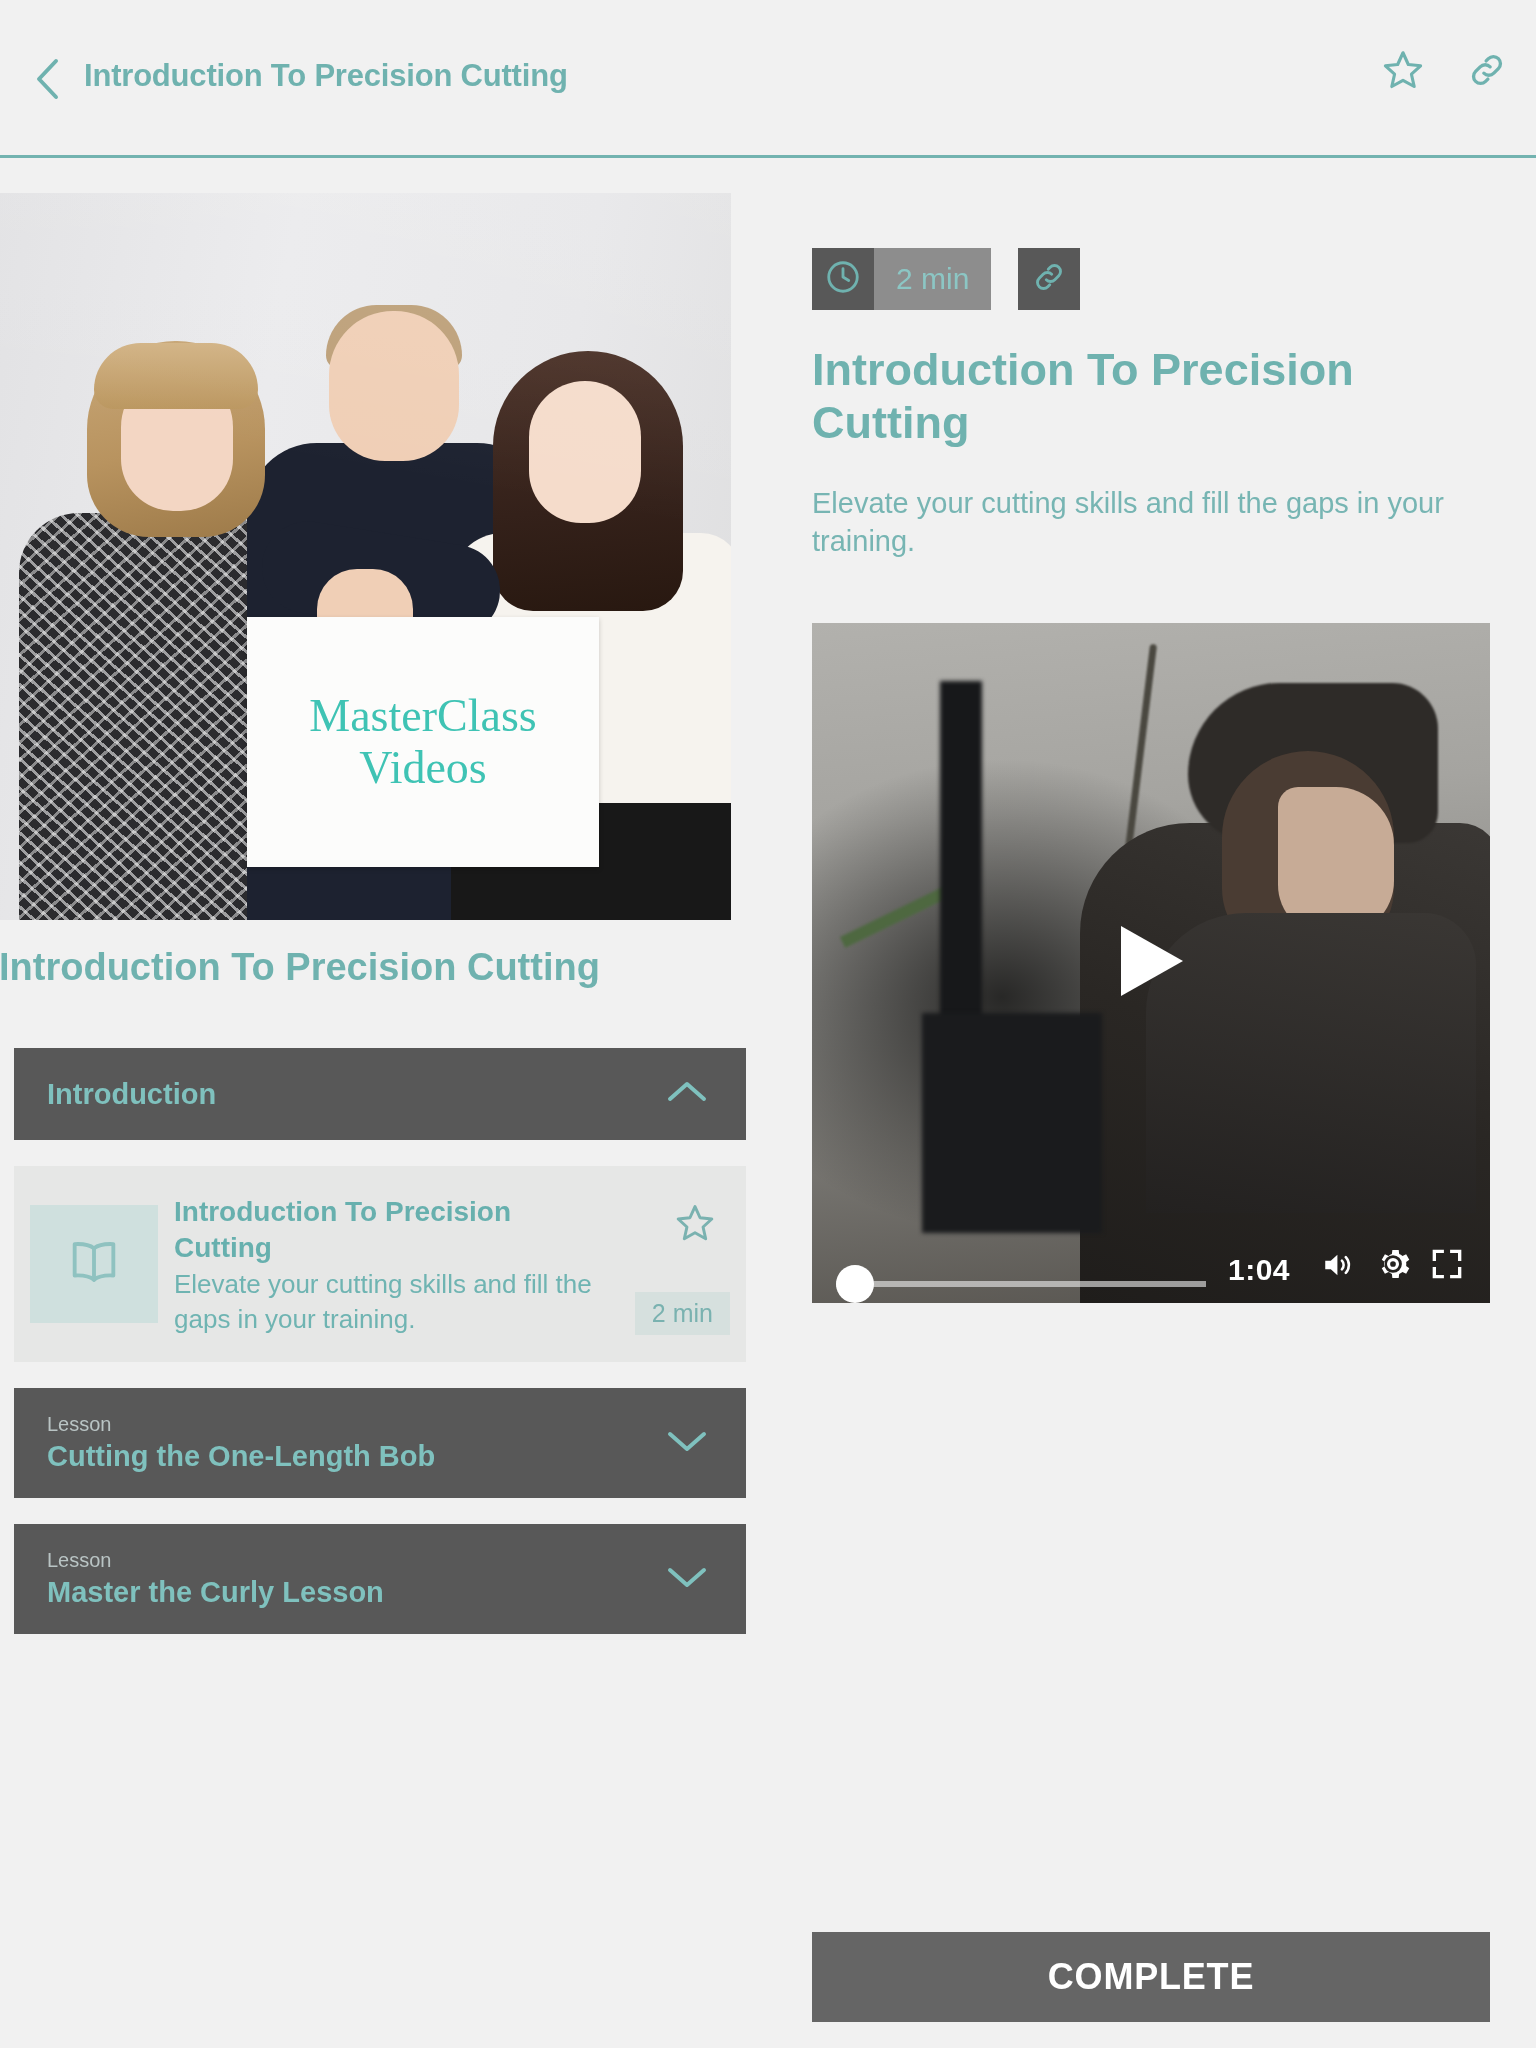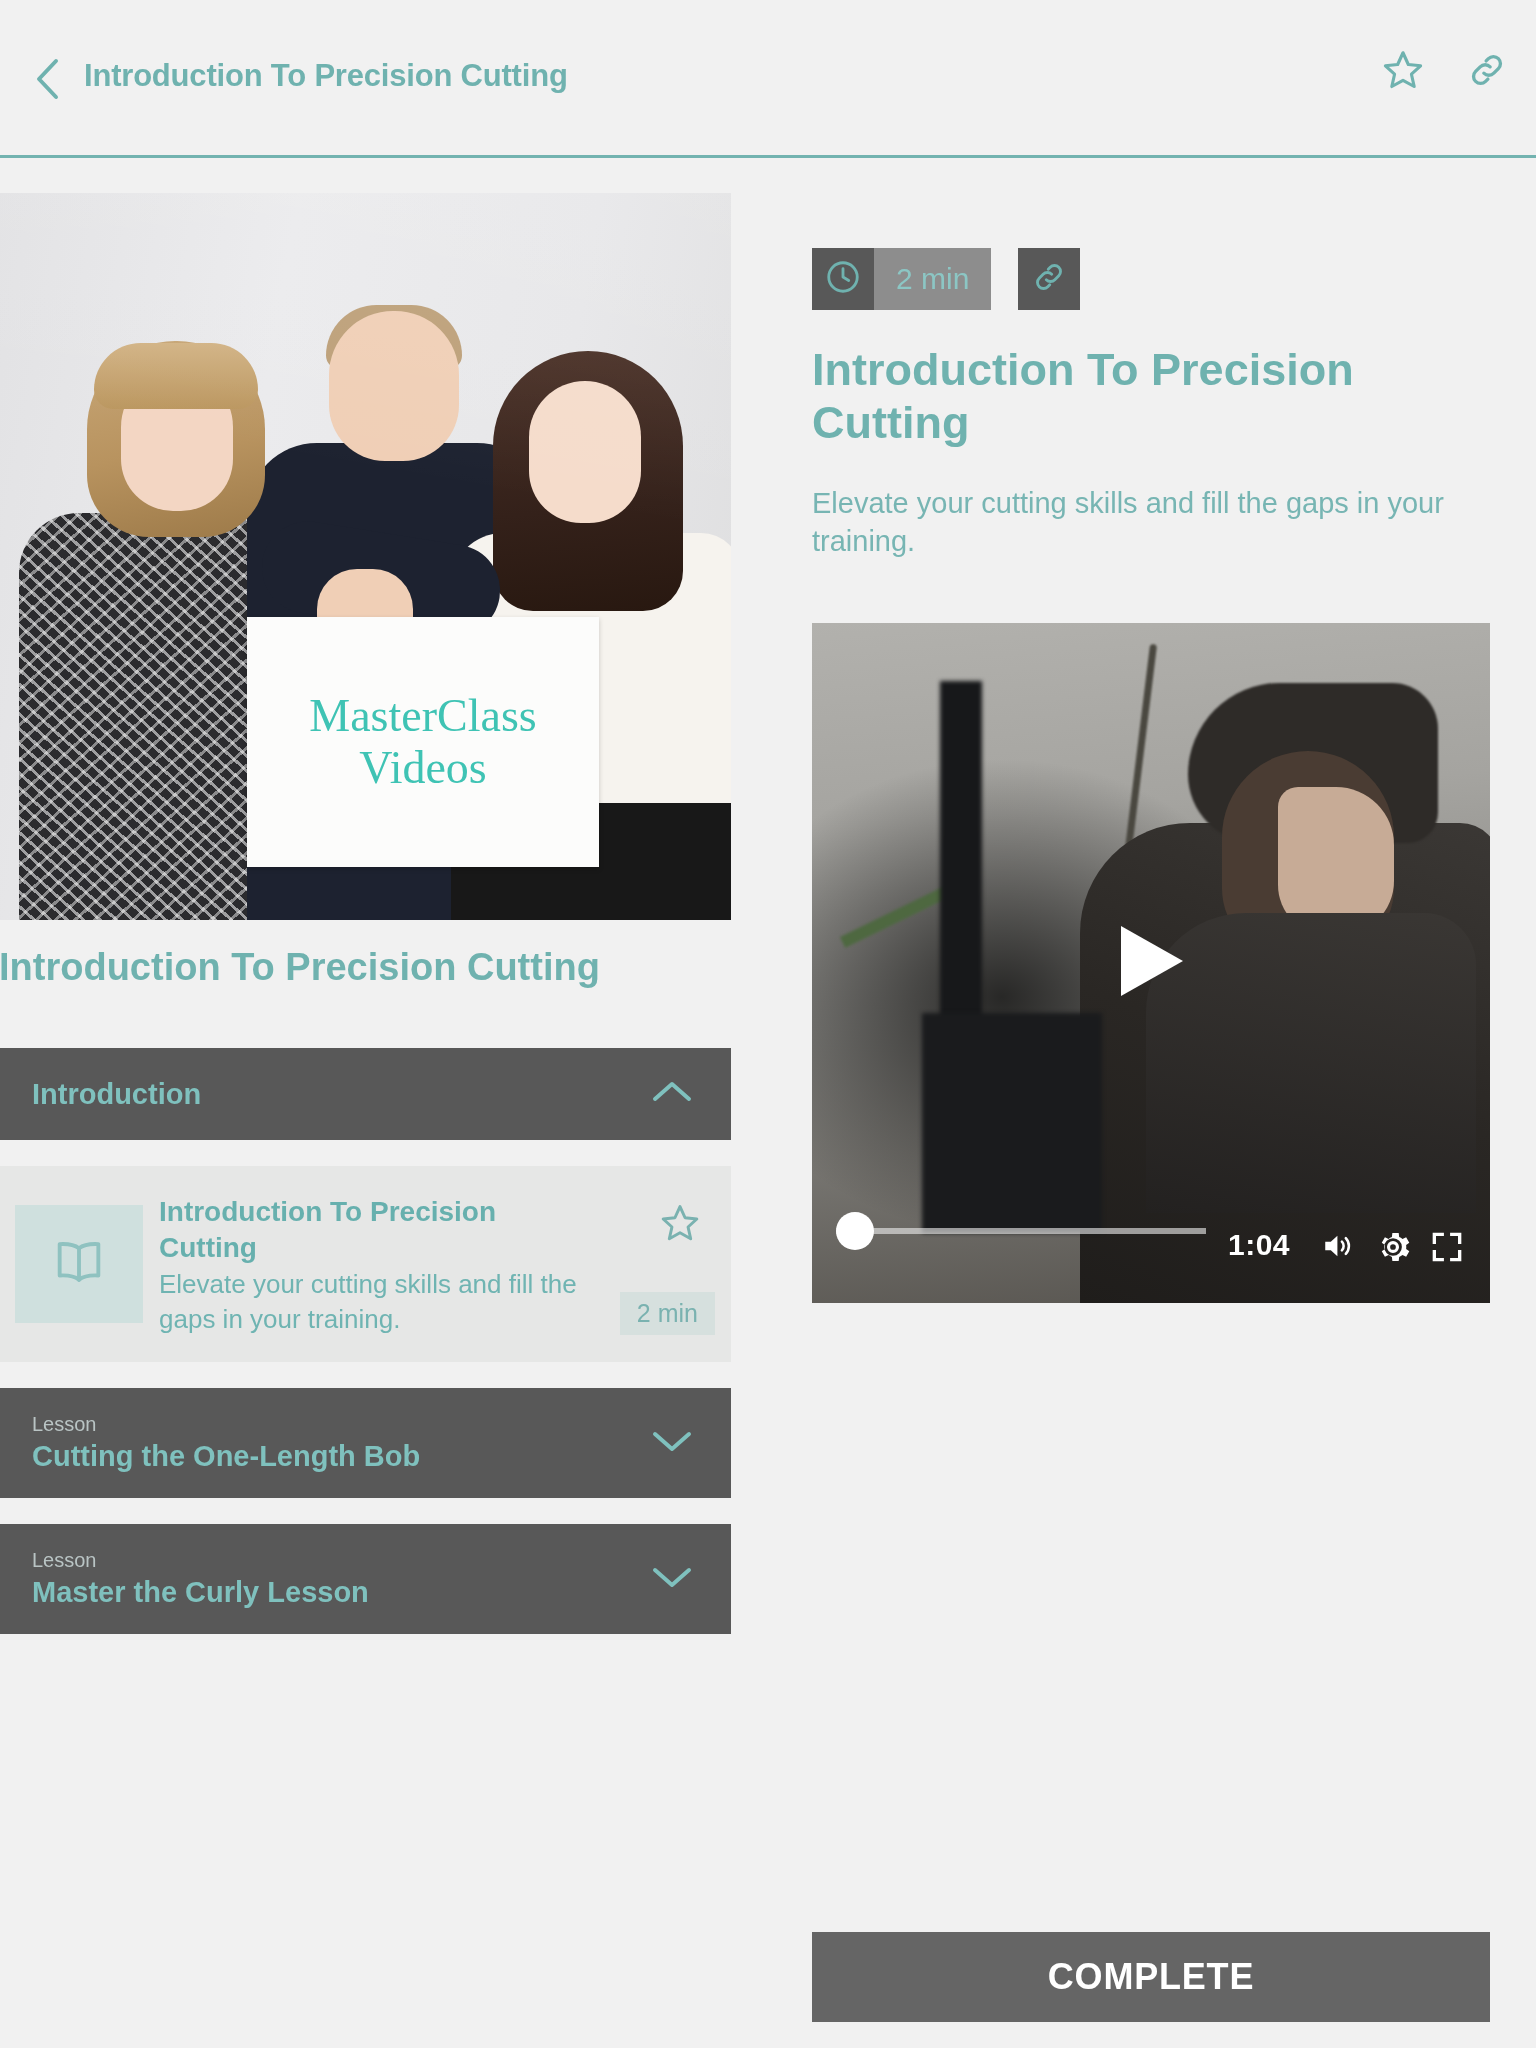--- a/index.html
+++ b/index.html
@@ -159,21 +159,21 @@
   }
   .lesson-sub {
     margin-top: 23px;
     font-size: 29px;
     color: #7cb8b6;
     line-height: 1.27;
     max-width: 718px;
   }
 
   
-  .acc-list { margin-top: 60px; }
+  .acc-list { margin-top: 60px; padding-left: 15px; }
   .acc {
     position: relative;
     width: 732px;
     background: #585858;
     margin-bottom: 26px;
     cursor: pointer;
   }
   .acc.h-simple { height: 92px; }
   .acc.h-double { height: 110px; }
   .acc-inner {
@@ -374,25 +374,25 @@
   }
   .play-btn {
     position: absolute;
     left: 50%; top: 50%;
     transform: translate(-50%,-50%);
     z-index: 4;
     cursor: pointer;
   }
   .v-controls {
     position: absolute;
-    left: 0; right: 0; bottom: 31px;
+    left: 0; right: 0; bottom: 16px;
     height: 44px;
     z-index: 5;
     display: flex;
-    align-items: flex-start;
+    align-items: flex-end;
     padding: 0 24px;
   }
   .v-track {
     position: relative;
     flex: 1;
     height: 6px;
     background: rgba(235,235,235,.62);
     margin-right: 22px;
   }
   .v-handle {

